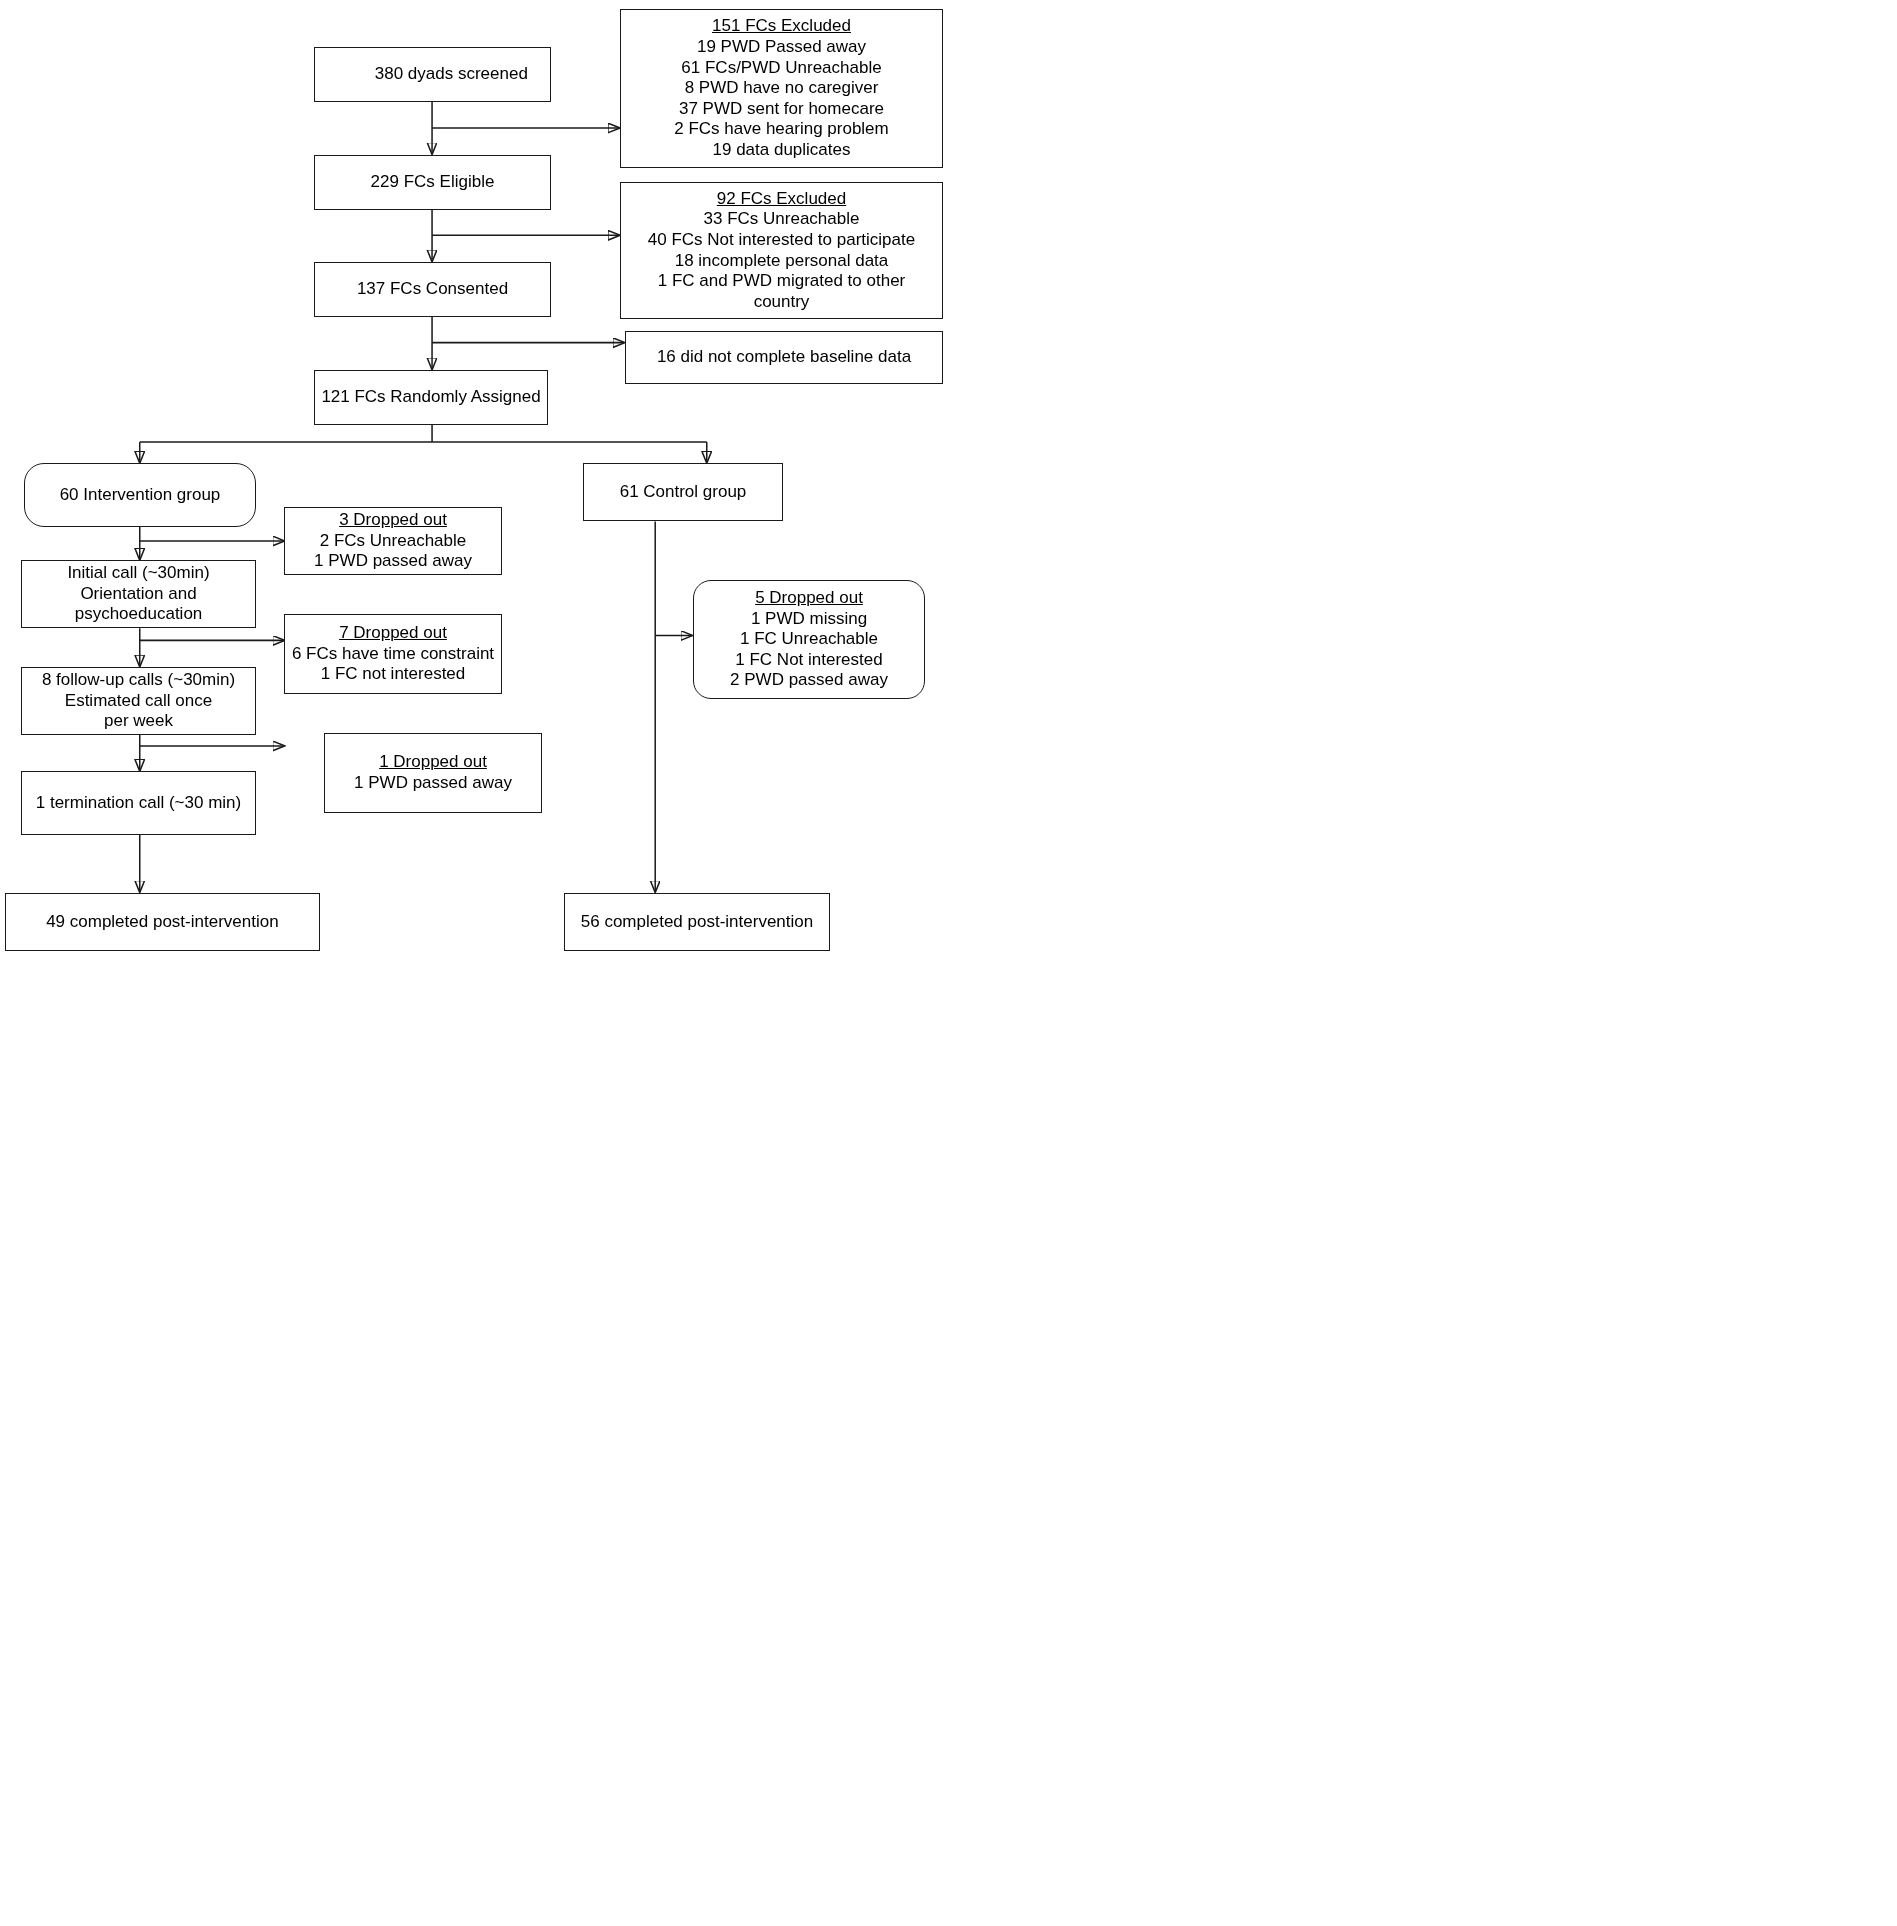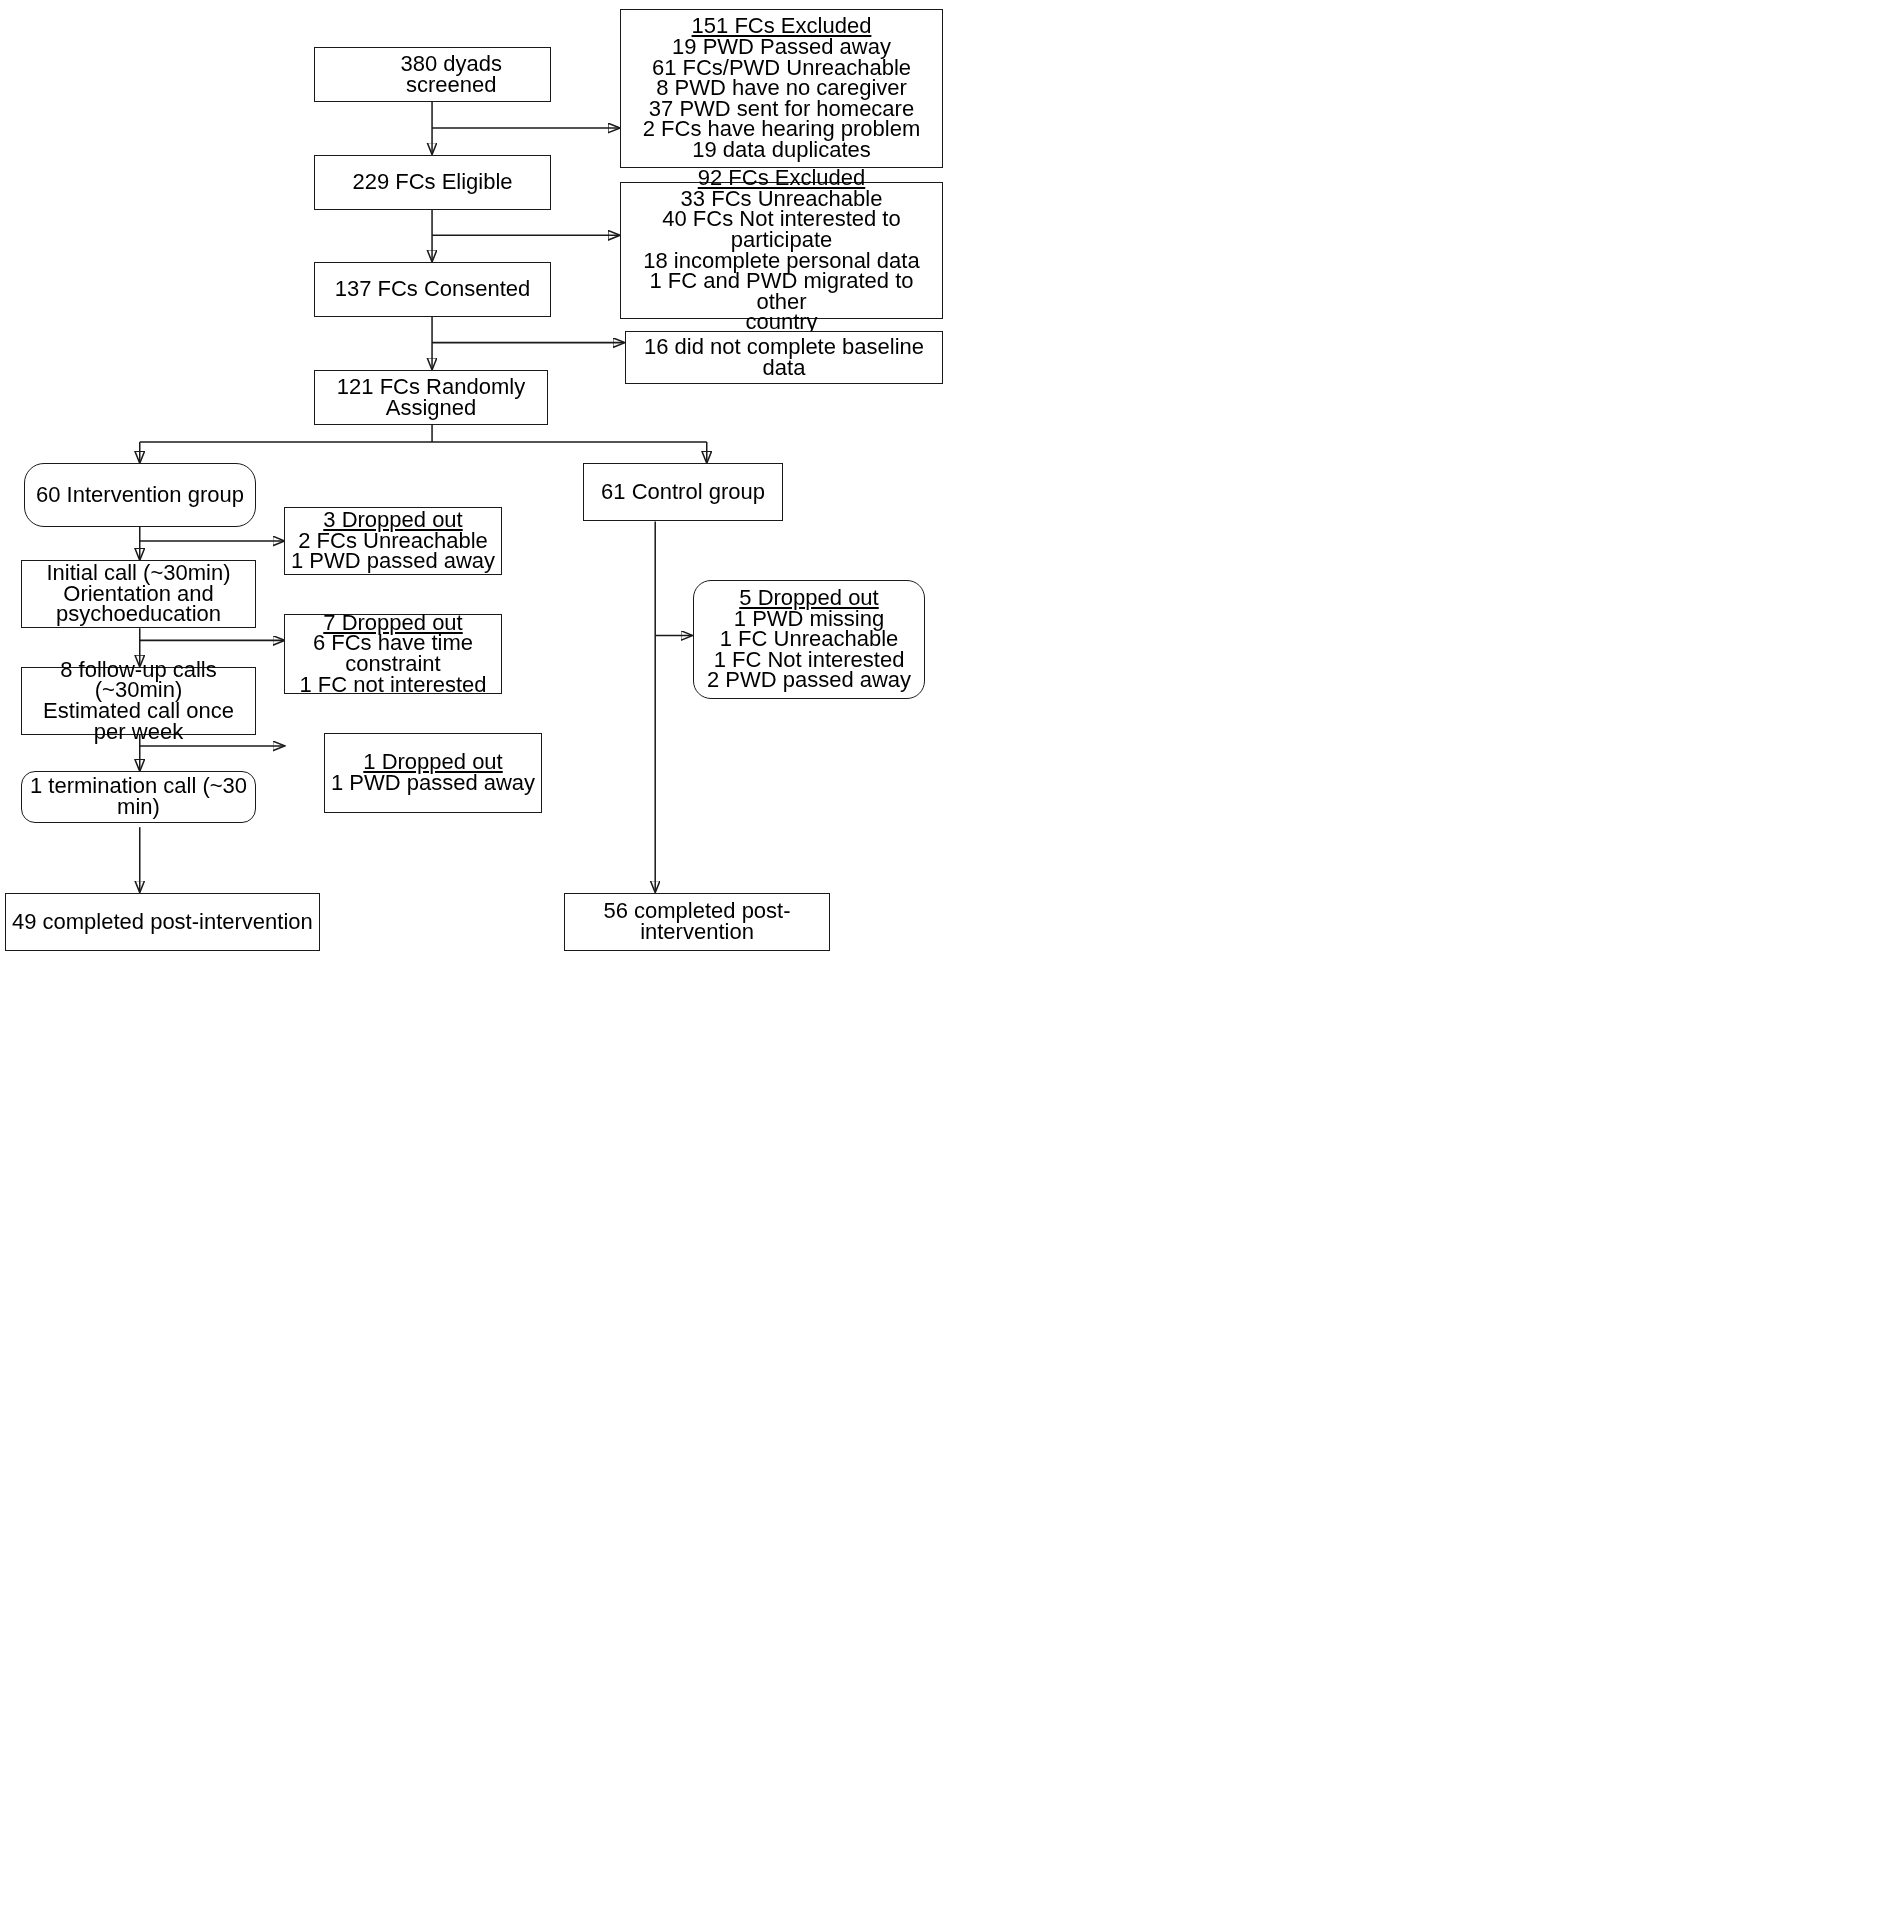--- a/index.html
+++ b/index.html
@@ -14,21 +14,21 @@
   .box {
     position: absolute;
     background: #ffffff;
     border: 1.8px solid #1a1a1a;
     box-sizing: border-box;
     display: flex;
     flex-direction: column;
     align-items: center;
     justify-content: center;
     text-align: center;
-    font-size: 22px;
+    font-size: 17px;
     line-height: 20.6px;
     padding: 4.9px 2.4px;
   }
   .box span { display: block; white-space: pre-wrap; }
   .u { text-decoration: underline; }
   #wires { position: absolute; left: 0; top: 0; width: 949px; height: 963px; pointer-events: none; }
   #wires path { stroke: #1a1a1a; stroke-width: 2.5; fill: none; }
 </style>
 </head>
 <body>
@@ -139,21 +139,21 @@
     <span>8 follow-up calls (~30min)</span>
     <span>Estimated call once</span>
     <span>per week</span>
   </div>
 
   <div class="box" style="left:284px; top:733px; width:218px; height:80px;margin-left:40px;">
     <span class="u">1 Dropped out</span>
     <span>1 PWD passed away</span>
   </div>
 
-  <div class="box" style="left:21px; top:771px; width:235px; height:52px;border-radius:14px;">
+  <div class="box" style="left:21px; top:771px; width:235px; height:64px;">
     <span>1 termination call (~30 min)</span>
   </div>
 
   <div class="box" style="left:4.9px; top:893px; width:315px; height:58px;">
     <span>49 completed post-intervention</span>
   </div>
 
   <div class="box" style="left:564px; top:893px; width:266px; height:58px;">
     <span>56 completed post-intervention</span>
   </div>

